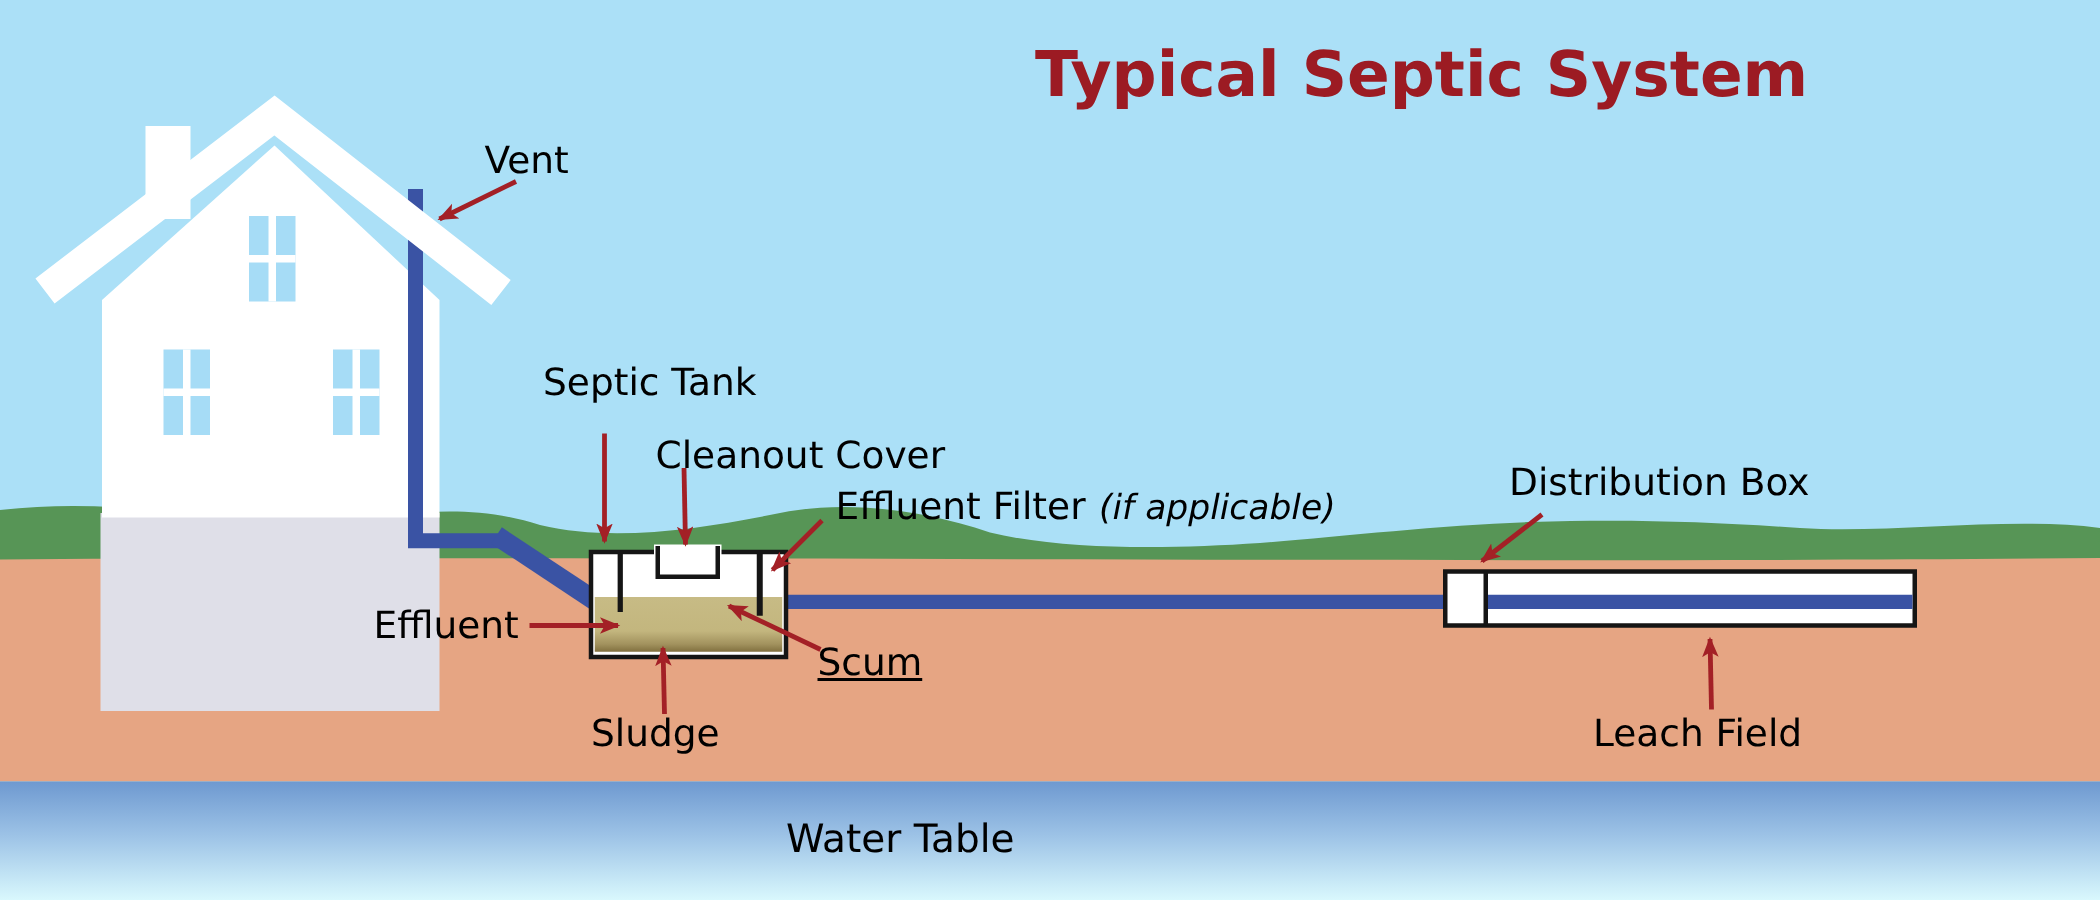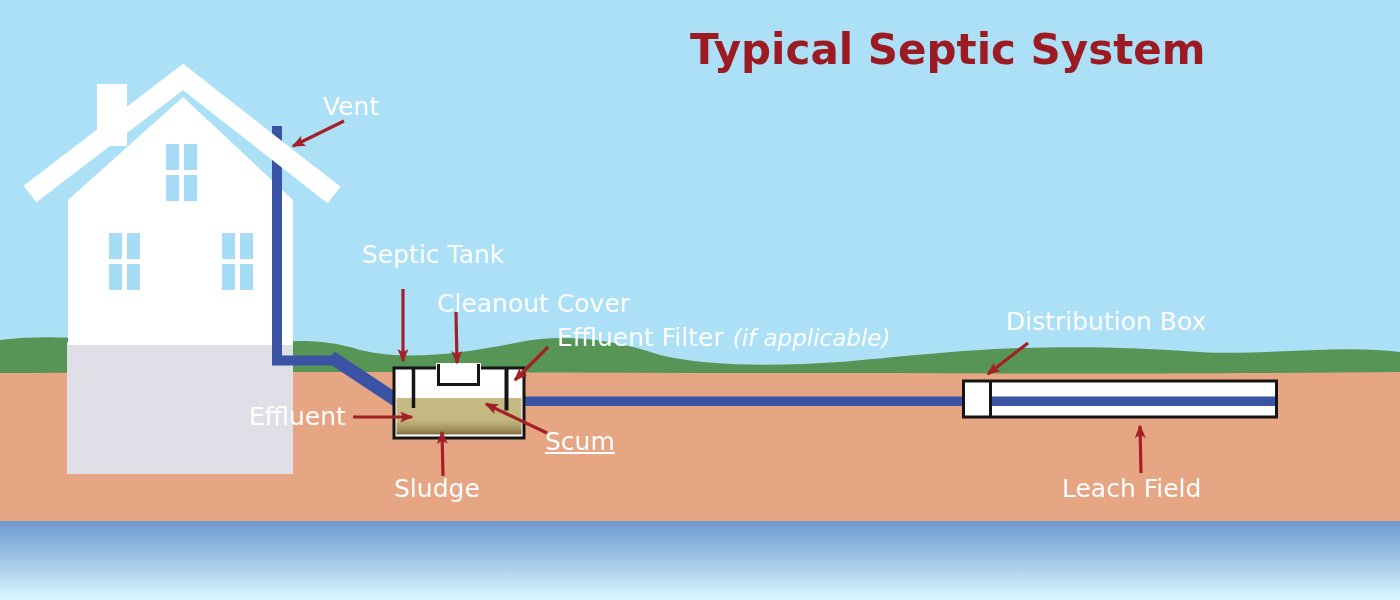--- a/index.html
+++ b/index.html
@@ -2,21 +2,21 @@
 <html><head>
 <meta charset="utf-8">
 <style>
   html,body{margin:0;padding:0;background:#888;}
   .stage{
     position:relative;width:1400px;height:600px;overflow:hidden;
     font-family:"DejaVu Sans","Liberation Sans",sans-serif;
   }
   .stage svg{position:absolute;left:0;top:0;}
   .lbl{
-    position:absolute;color:#ffffff;font-size:25px;line-height:1.1;
+    position:absolute;color:#000000;font-size:25px;line-height:1.1;
     white-space:nowrap;letter-spacing:0px;
   }
   .title{
     left:690px;top:27px;font-size:42px;font-weight:bold;color:#9C1B23;
   }
   .lbl-vent{left:323px;top:93px;}
   .lbl-septic-tank{left:362px;top:241px;}
   .lbl-cleanout{left:437px;top:290px;}
   .lbl-filter{left:557px;top:324px;}
   .lbl-filter .note{font-style:italic;font-size:23px;margin-left:9px;margin-top:44px;}
@@ -128,14 +128,15 @@
   <div class="lbl title">Typical Septic System</div>
   <div class="lbl lbl-vent">Vent</div>
   <div class="lbl lbl-cleanout">Cleanout Cover</div>
   <div class="lbl lbl-septic-tank">Septic Tank</div>
   <div class="lbl lbl-filter"><span>Effluent Filter</span><span class="note">(if applicable)</span></div>
   <div class="lbl lbl-effluent">Effluent</div>
   <div class="lbl lbl-scum">Scum</div>
   <div class="lbl lbl-sludge">Sludge</div>
   <div class="lbl lbl-dbox">Distribution Box</div>
   <div class="lbl lbl-leach">Leach Field</div>
+  <div class="lbl lbl-water">Water Table</div>
 
 </div>
 
 </body></html>

